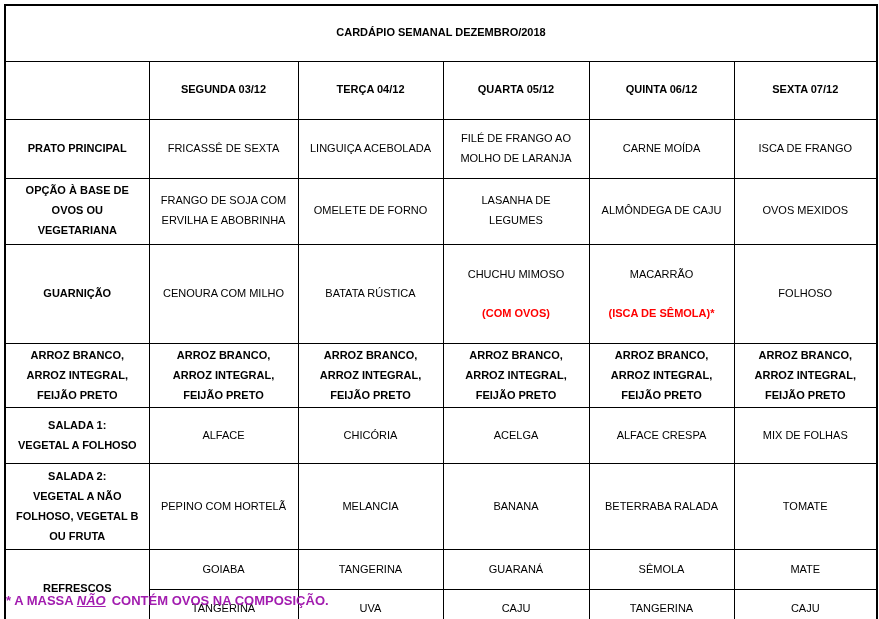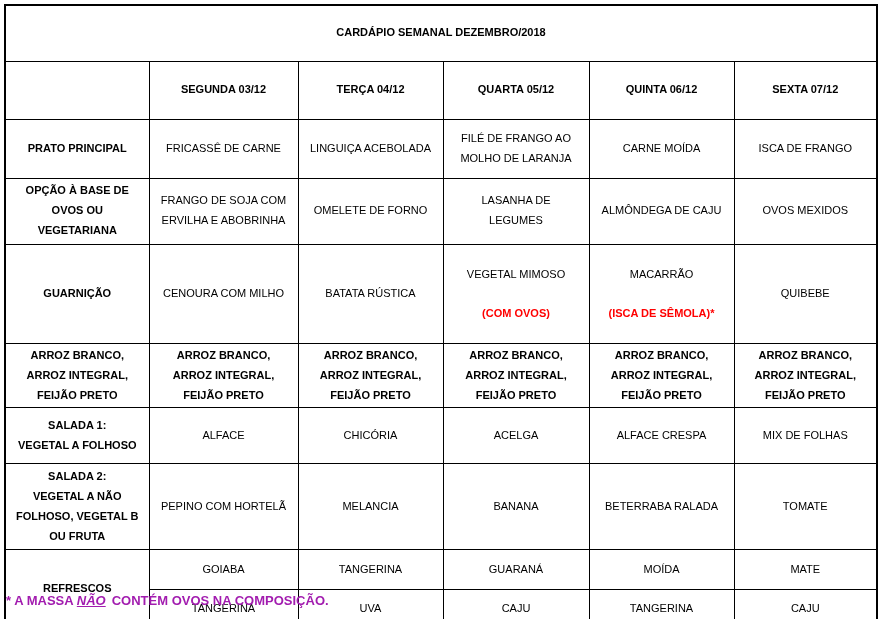--- a/index.html
+++ b/index.html
@@ -76,21 +76,21 @@
     <td></td>
     <td class="day-header">SEGUNDA 03/12</td>
     <td class="day-header">TERÇA 04/12</td>
     <td class="day-header">QUARTA 05/12</td>
     <td class="day-header">QUINTA 06/12</td>
     <td class="day-header">SEXTA 07/12</td>
   </tr>
 
   <tr class="r-prato">
     <td class="row-label">PRATO PRINCIPAL</td>
-    <td>FRICASSÊ DE CARNE</td>
+    <td>FRICASSÊ DE SEXTA</td>
     <td>LINGUIÇA ACEBOLADA</td>
     <td>FILÉ DE FRANGO AO
 MOLHO DE LARANJA</td>
     <td>CARNE MOÍDA</td>
     <td>ISCA DE FRANGO</td>
   </tr>
 
   <tr class="r-opcao">
     <td class="row-label">OPÇÃO À BASE DE
 OVOS OU
@@ -102,28 +102,28 @@
 LEGUMES</td>
     <td>ALMÔNDEGA DE CAJU</td>
     <td>OVOS MEXIDOS</td>
   </tr>
 
   <tr class="r-guarn">
     <td class="row-label">GUARNIÇÃO</td>
     <td>CENOURA COM MILHO</td>
     <td>BATATA RÚSTICA</td>
     <td>
-      <div>VEGETAL MIMOSO</div>
+      <div>CHUCHU MIMOSO</div>
       <div class="red-note">(COM OVOS)</div>
     </td>
     <td>
       <div>MACARRÃO</div>
       <div class="red-note">(ISCA DE SÊMOLA)*</div>
     </td>
-    <td>QUIBEBE</td>
+    <td>FOLHOSO</td>
   </tr>
 
   <tr class="r-arroz">
     <td class="row-label">ARROZ BRANCO,
 ARROZ INTEGRAL,
 FEIJÃO PRETO</td>
     <td class="bold-cell">ARROZ BRANCO,
 ARROZ INTEGRAL,
 FEIJÃO PRETO</td>
     <td class="bold-cell">ARROZ BRANCO,
@@ -160,21 +160,21 @@
     <td>BANANA</td>
     <td>BETERRABA RALADA</td>
     <td>TOMATE</td>
   </tr>
 
   <tr class="r-refr1">
     <td rowspan="2" class="row-label">REFRESCOS</td>
     <td>GOIABA</td>
     <td>TANGERINA</td>
     <td>GUARANÁ</td>
-    <td>MOÍDA</td>
+    <td>SÊMOLA</td>
     <td>MATE</td>
   </tr>
 
   <tr class="r-refr2">
     <td>TANGERINA</td>
     <td>UVA</td>
     <td>CAJU</td>
     <td>TANGERINA</td>
     <td>CAJU</td>
   </tr>

